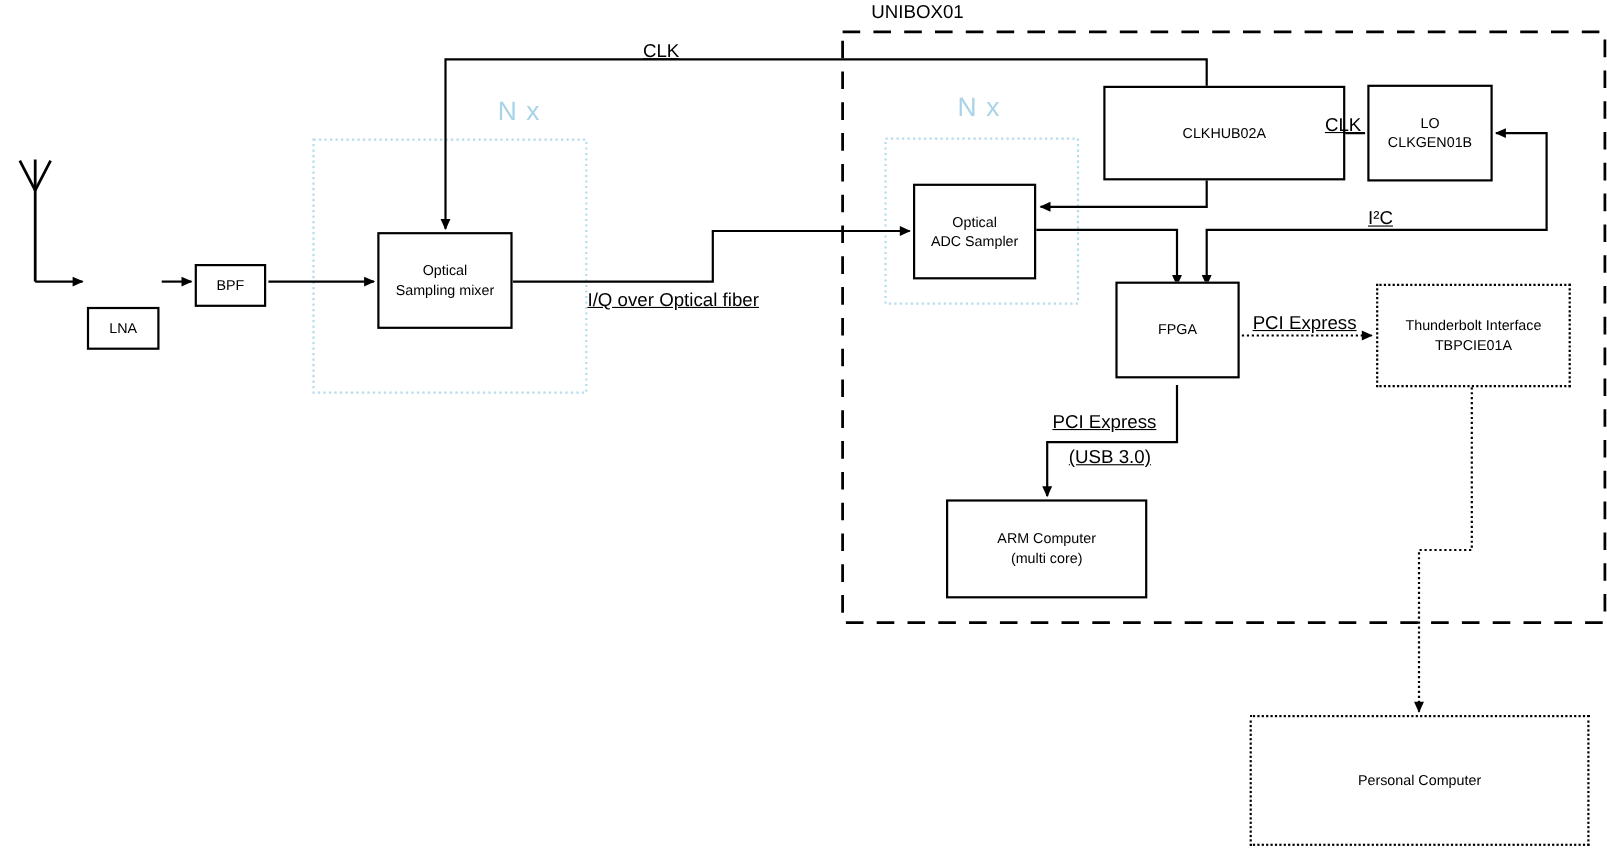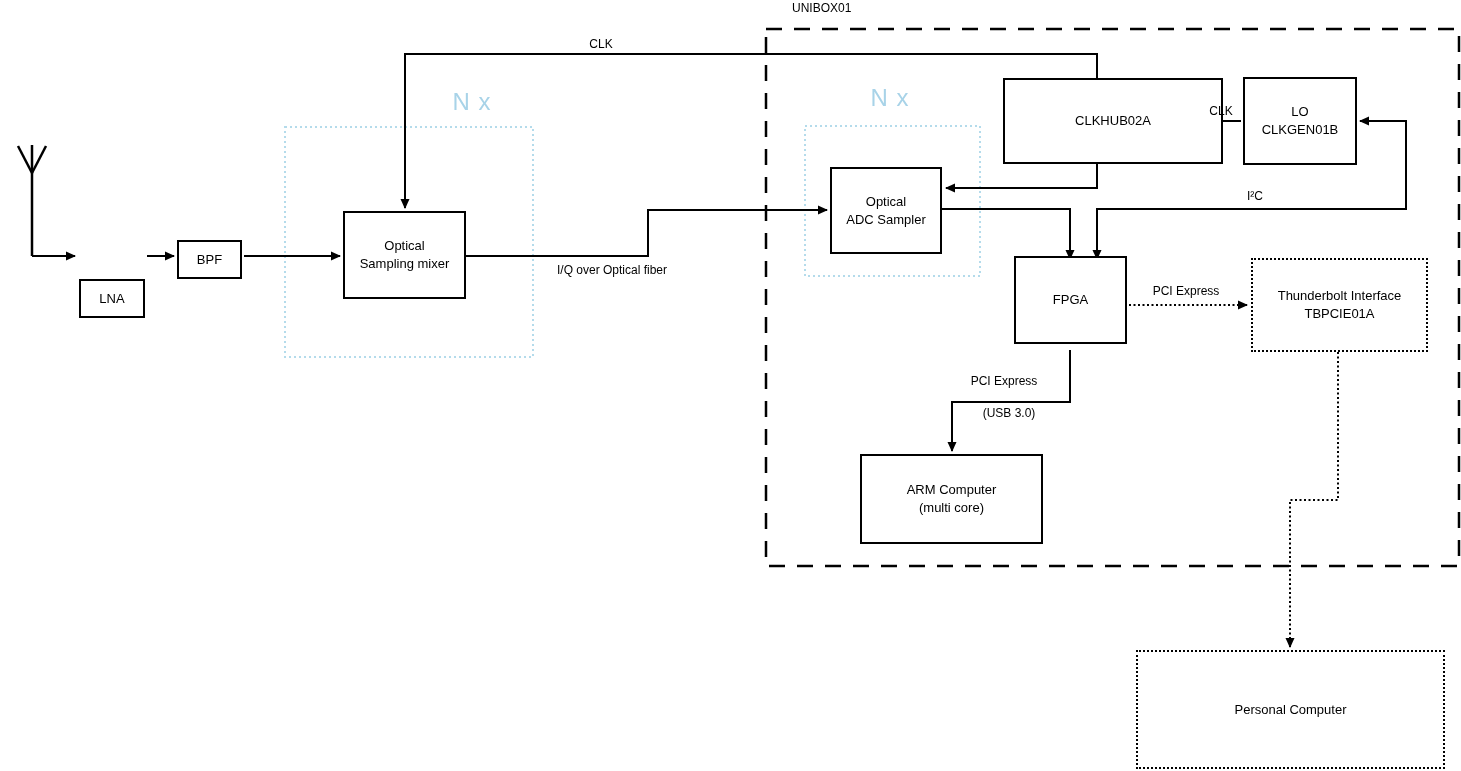--- a/index.html
+++ b/index.html
@@ -31,24 +31,24 @@
     align-items: center;
     justify-content: center;
     text-align: center;
     font-size: 13px;
     line-height: 1.35;
   }
   .box.dotted { border-style: dotted; }
   .box span { white-space: pre-line; }
   .lbl {
     position: absolute;
-    font-size: 12px;
+    font-size: 17px;
     white-space: nowrap;
   }
-  .lbl.center { transform: translateX(-50%); }
+  .lbl.center { transform: translateX(-50%); text-decoration: underline; }
   .nx {
     position: absolute;
     transform: translateX(-50%);
     font-size: 24px;
     letter-spacing: 1px;
     color: var(--accent-text);
     white-space: nowrap;
   }
   .wires .wire { fill: none; stroke: var(--line); stroke-width: 2; }
   .wires .wire.dotted { stroke-dasharray: 2 2.5; }

